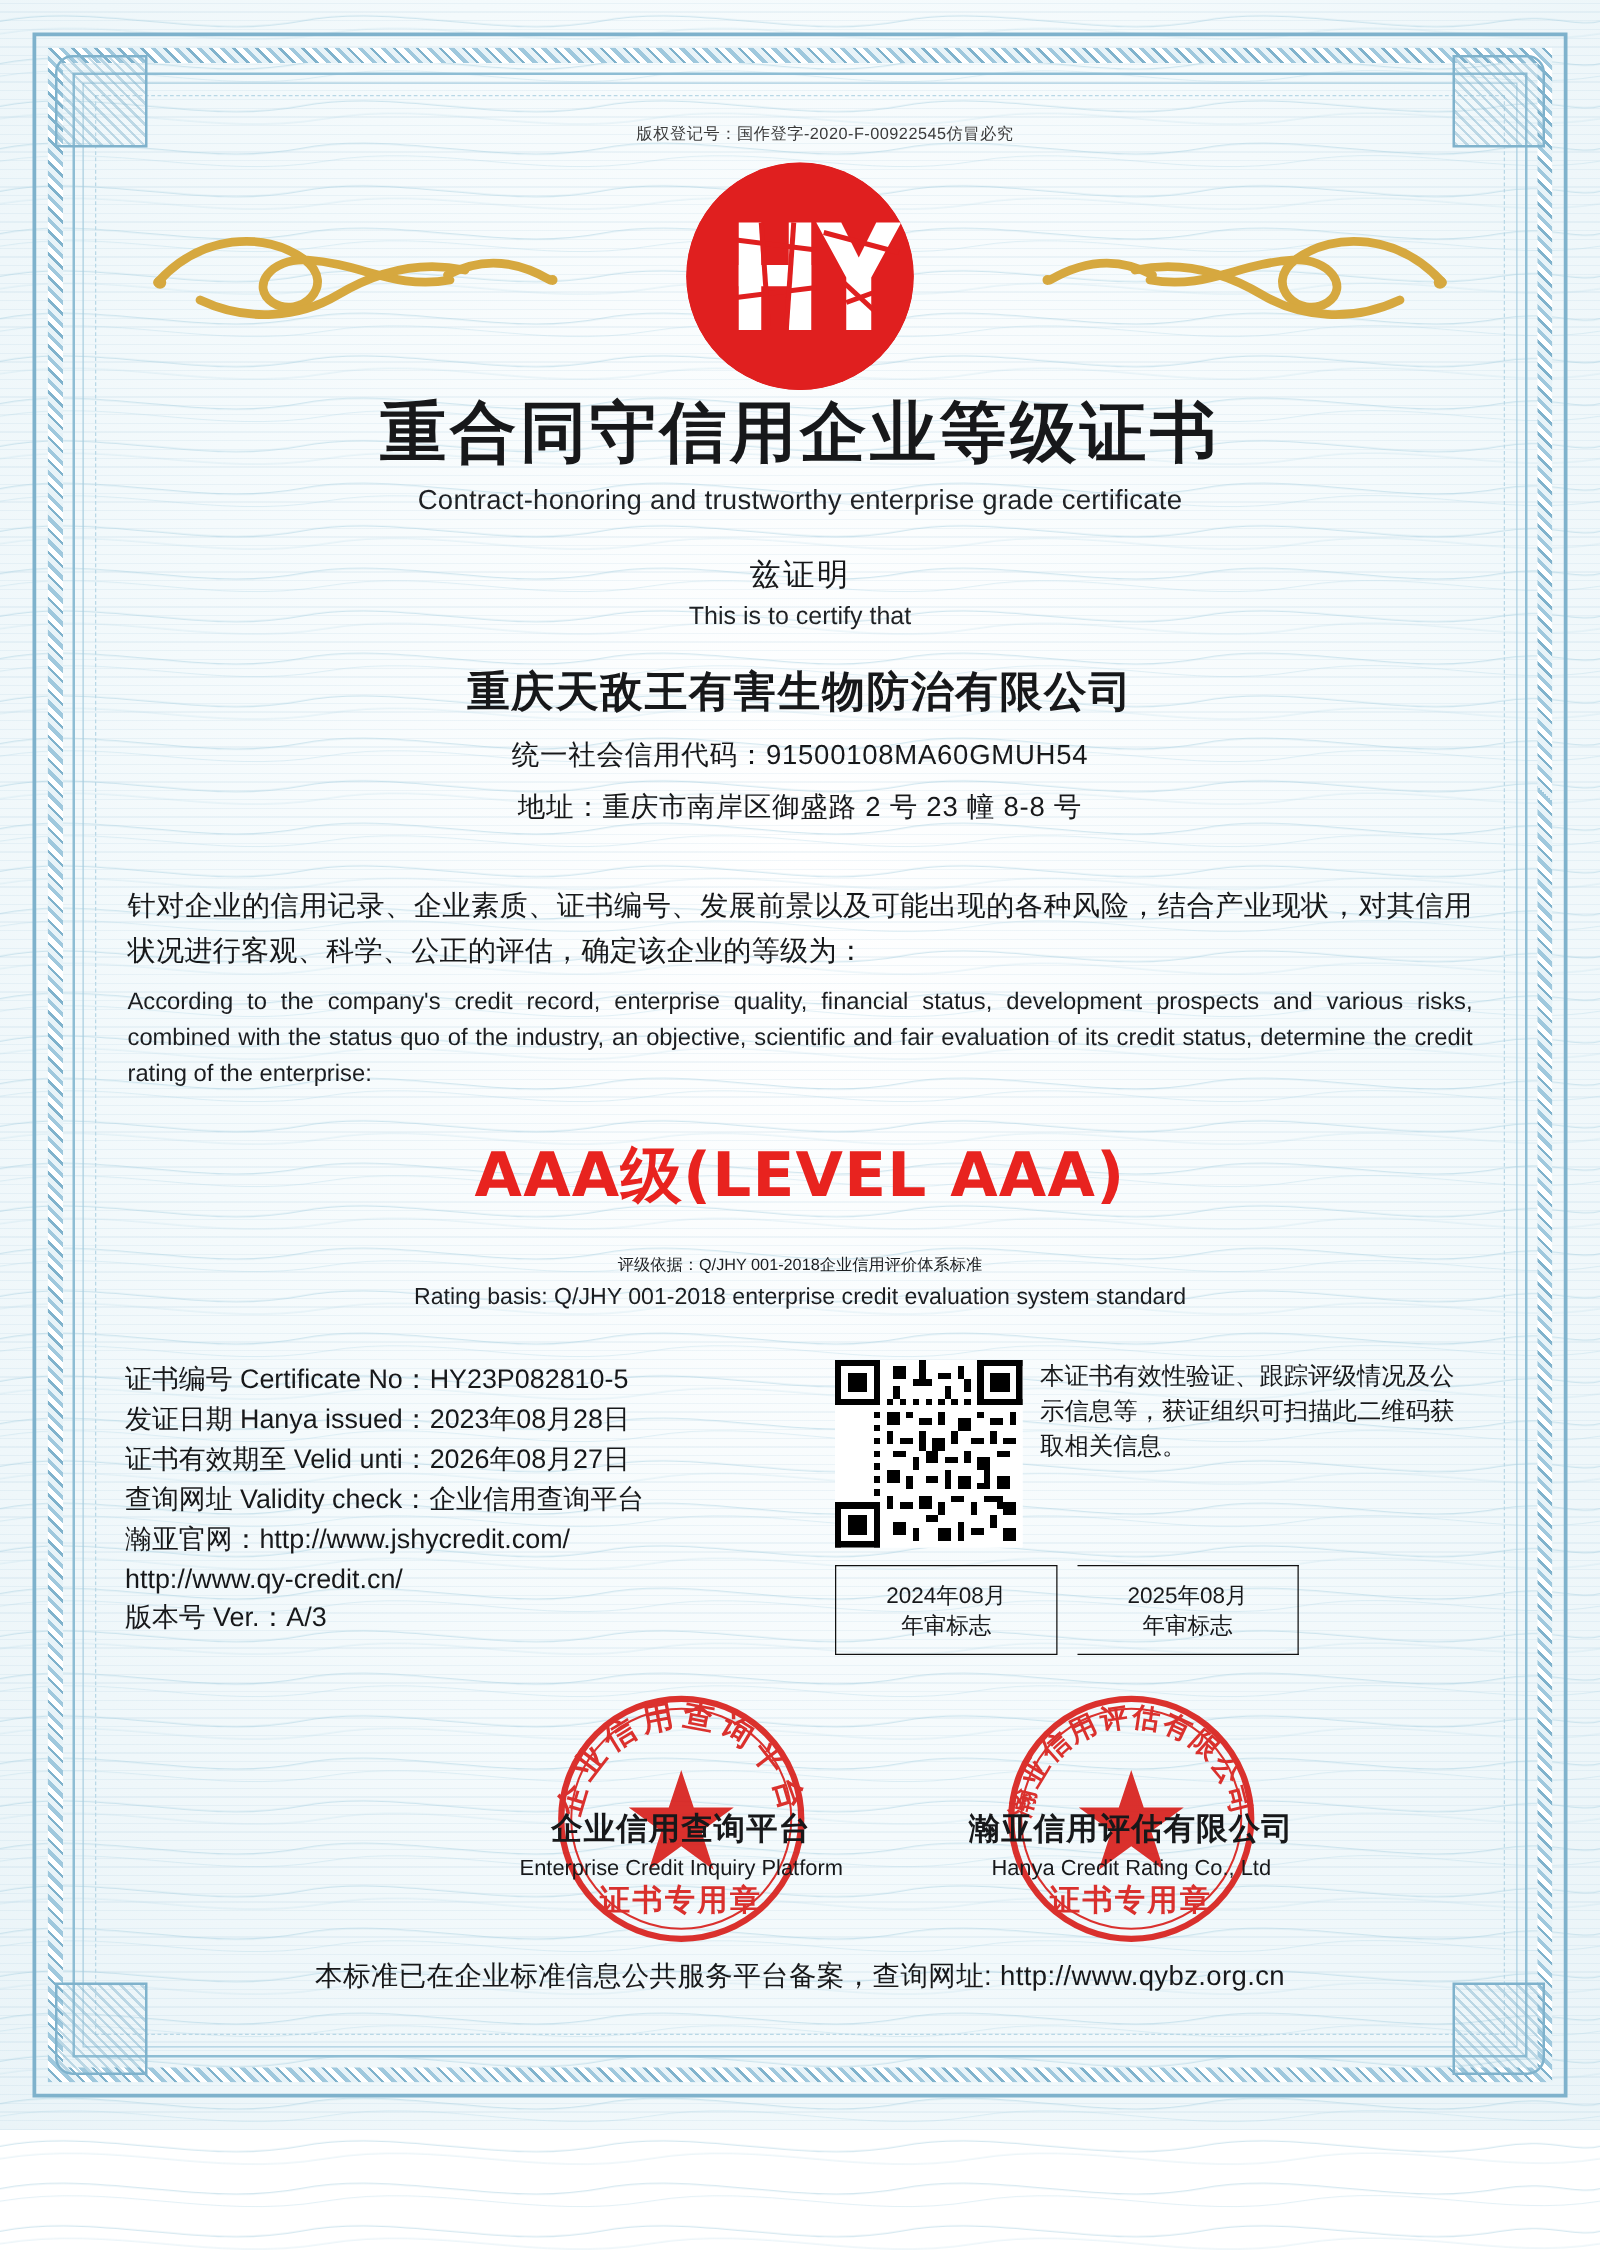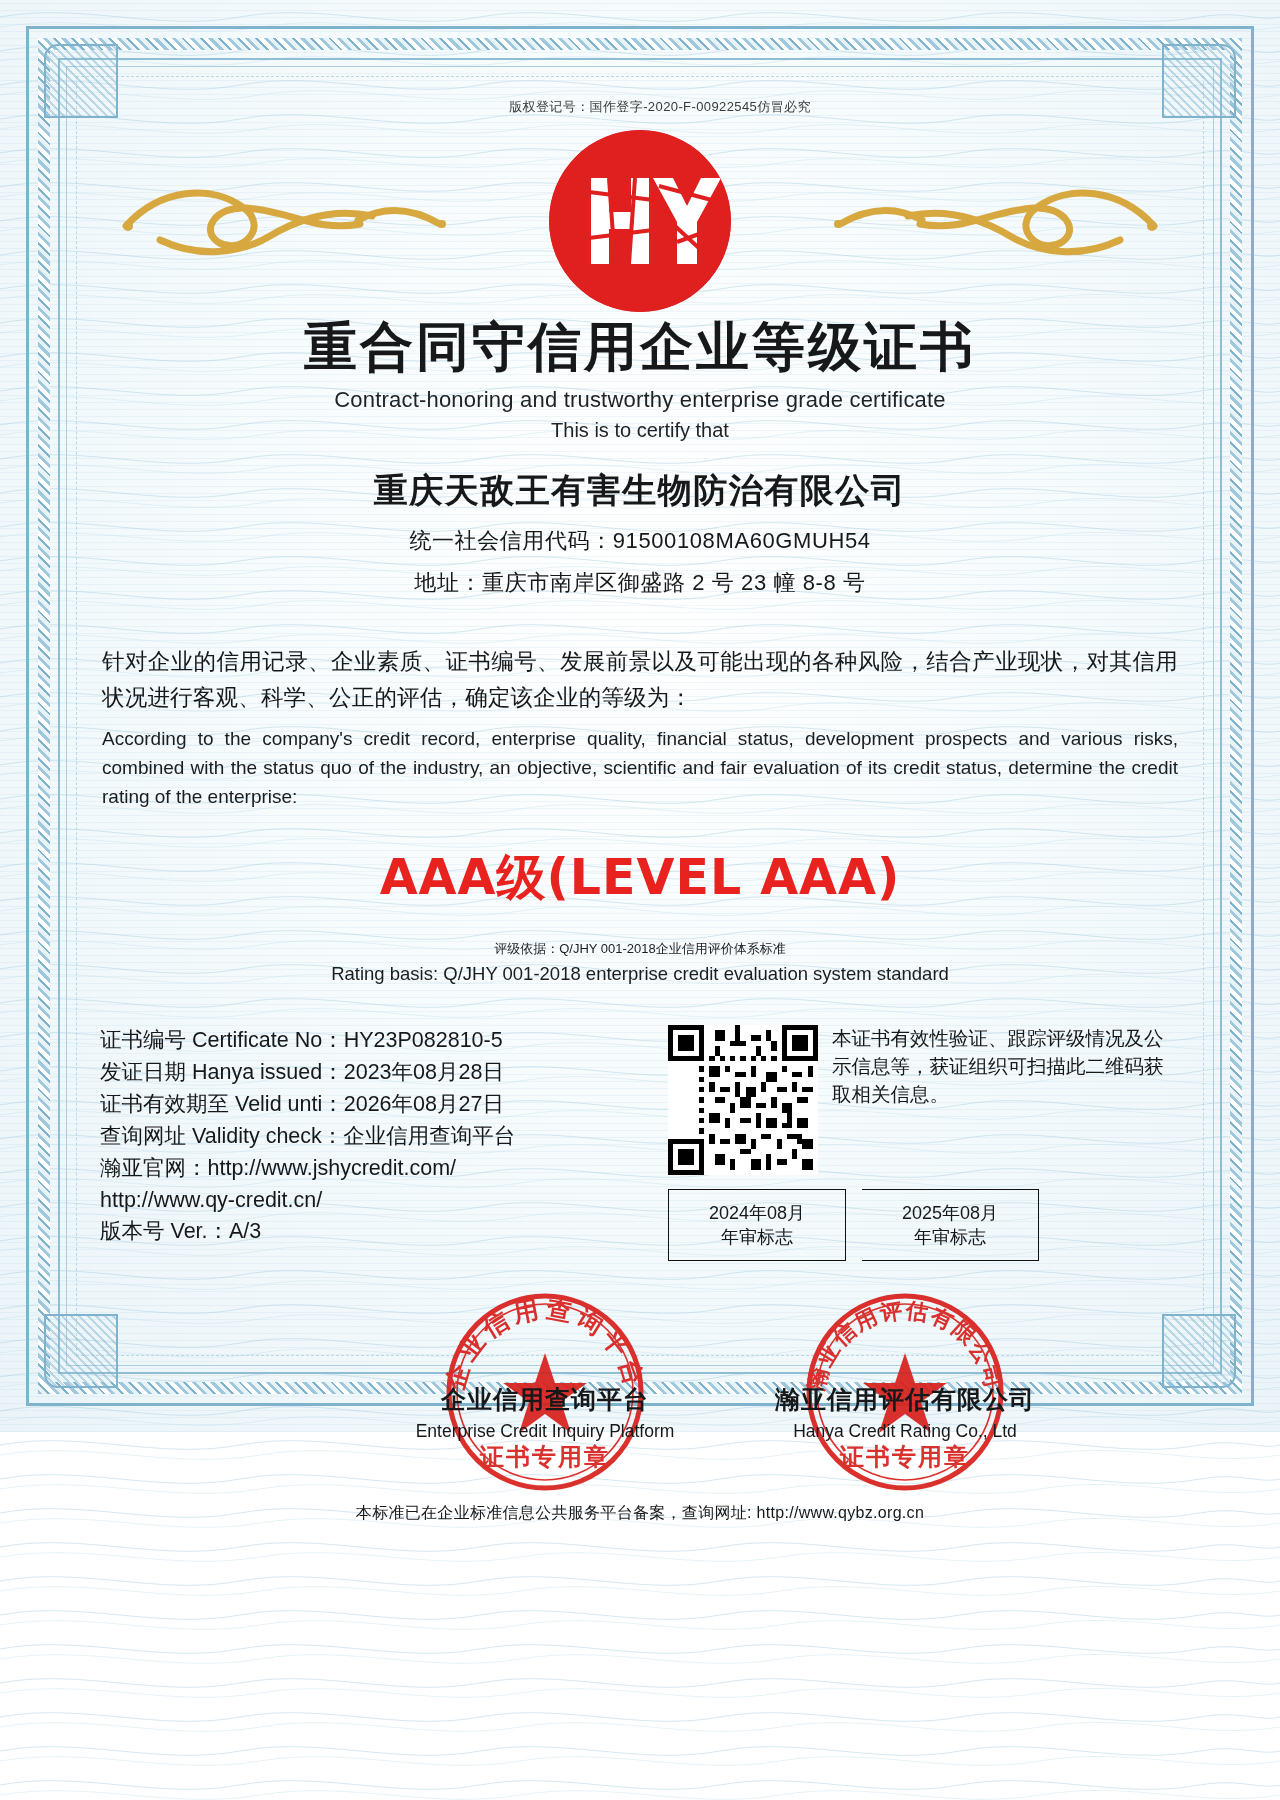--- a/index.html
+++ b/index.html
@@ -10,21 +10,21 @@
   body {
     width: 1280px;
     height: 1800px;
     font-family: "Liberation Sans", sans-serif;
     overflow: hidden;
   }
 
   .cert-page {
     position: relative;
     width: 1280px;
-    height: 1432px;
+    height: 1704px;
     background:
       repeating-linear-gradient(
         0deg,
         rgba(120, 170, 200, 0.10) 0px,
         rgba(120, 170, 200, 0.10) 1px,
         rgba(255, 255, 255, 0) 1px,
         rgba(255, 255, 255, 0) 7px
       ),
       radial-gradient(ellipse at 50% 40%, #ffffff 0%, #f4fafc 55%, #eaf4f8 100%);
   }
@@ -312,21 +312,21 @@
     color: #17181a;
     letter-spacing: 1px;
   }
   .org-en {
     font-size: 17.5px;
     color: #17181a;
     margin-top: 5px;
   }
 
   .footer-note {
-    font-size: 16px;
+    font-size: 22px;
     color: #17181a;
     margin-top: 6px;
     letter-spacing: .3px;
   }
 </style>
 </head>
 <body>
 
 <div class="cert-page">
 
@@ -398,20 +398,21 @@
         <g fill="#d6a83f">
           <circle cx="8" cy="52" r="5"></circle>
           <circle cx="322" cy="50" r="4"></circle>
         </g>
       </svg>
     </div>
 
     <div class="title-cn">重合同守信用企业等级证书</div>
     <div class="title-en">Contract-honoring and trustworthy enterprise grade certificate</div>
 
+    <div class="certify-cn">兹证明</div>
     <div class="certify-en">This is to certify that</div>
 
     <div class="company-name">重庆天敌王有害生物防治有限公司</div>
     <div class="company-code">统一社会信用代码：91500108MA60GMUH54</div>
     <div class="company-addr">地址：重庆市南岸区御盛路 2 号 23 幢 8-8 号</div>
 
     <div class="para">
       <div class="para-cn">针对企业的信用记录、企业素质、证书编号、发展前景以及可能出现的各种风险，结合产业现状，对其信用状况进行客观、科学、公正的评估，确定该企业的等级为：</div>
       <div class="para-en">According to the company's credit record, enterprise quality, financial status, development prospects and various risks, combined with the status quo of the industry, an objective, scientific and fair evaluation of its credit status, determine the credit rating of the enterprise:</div>
     </div>

